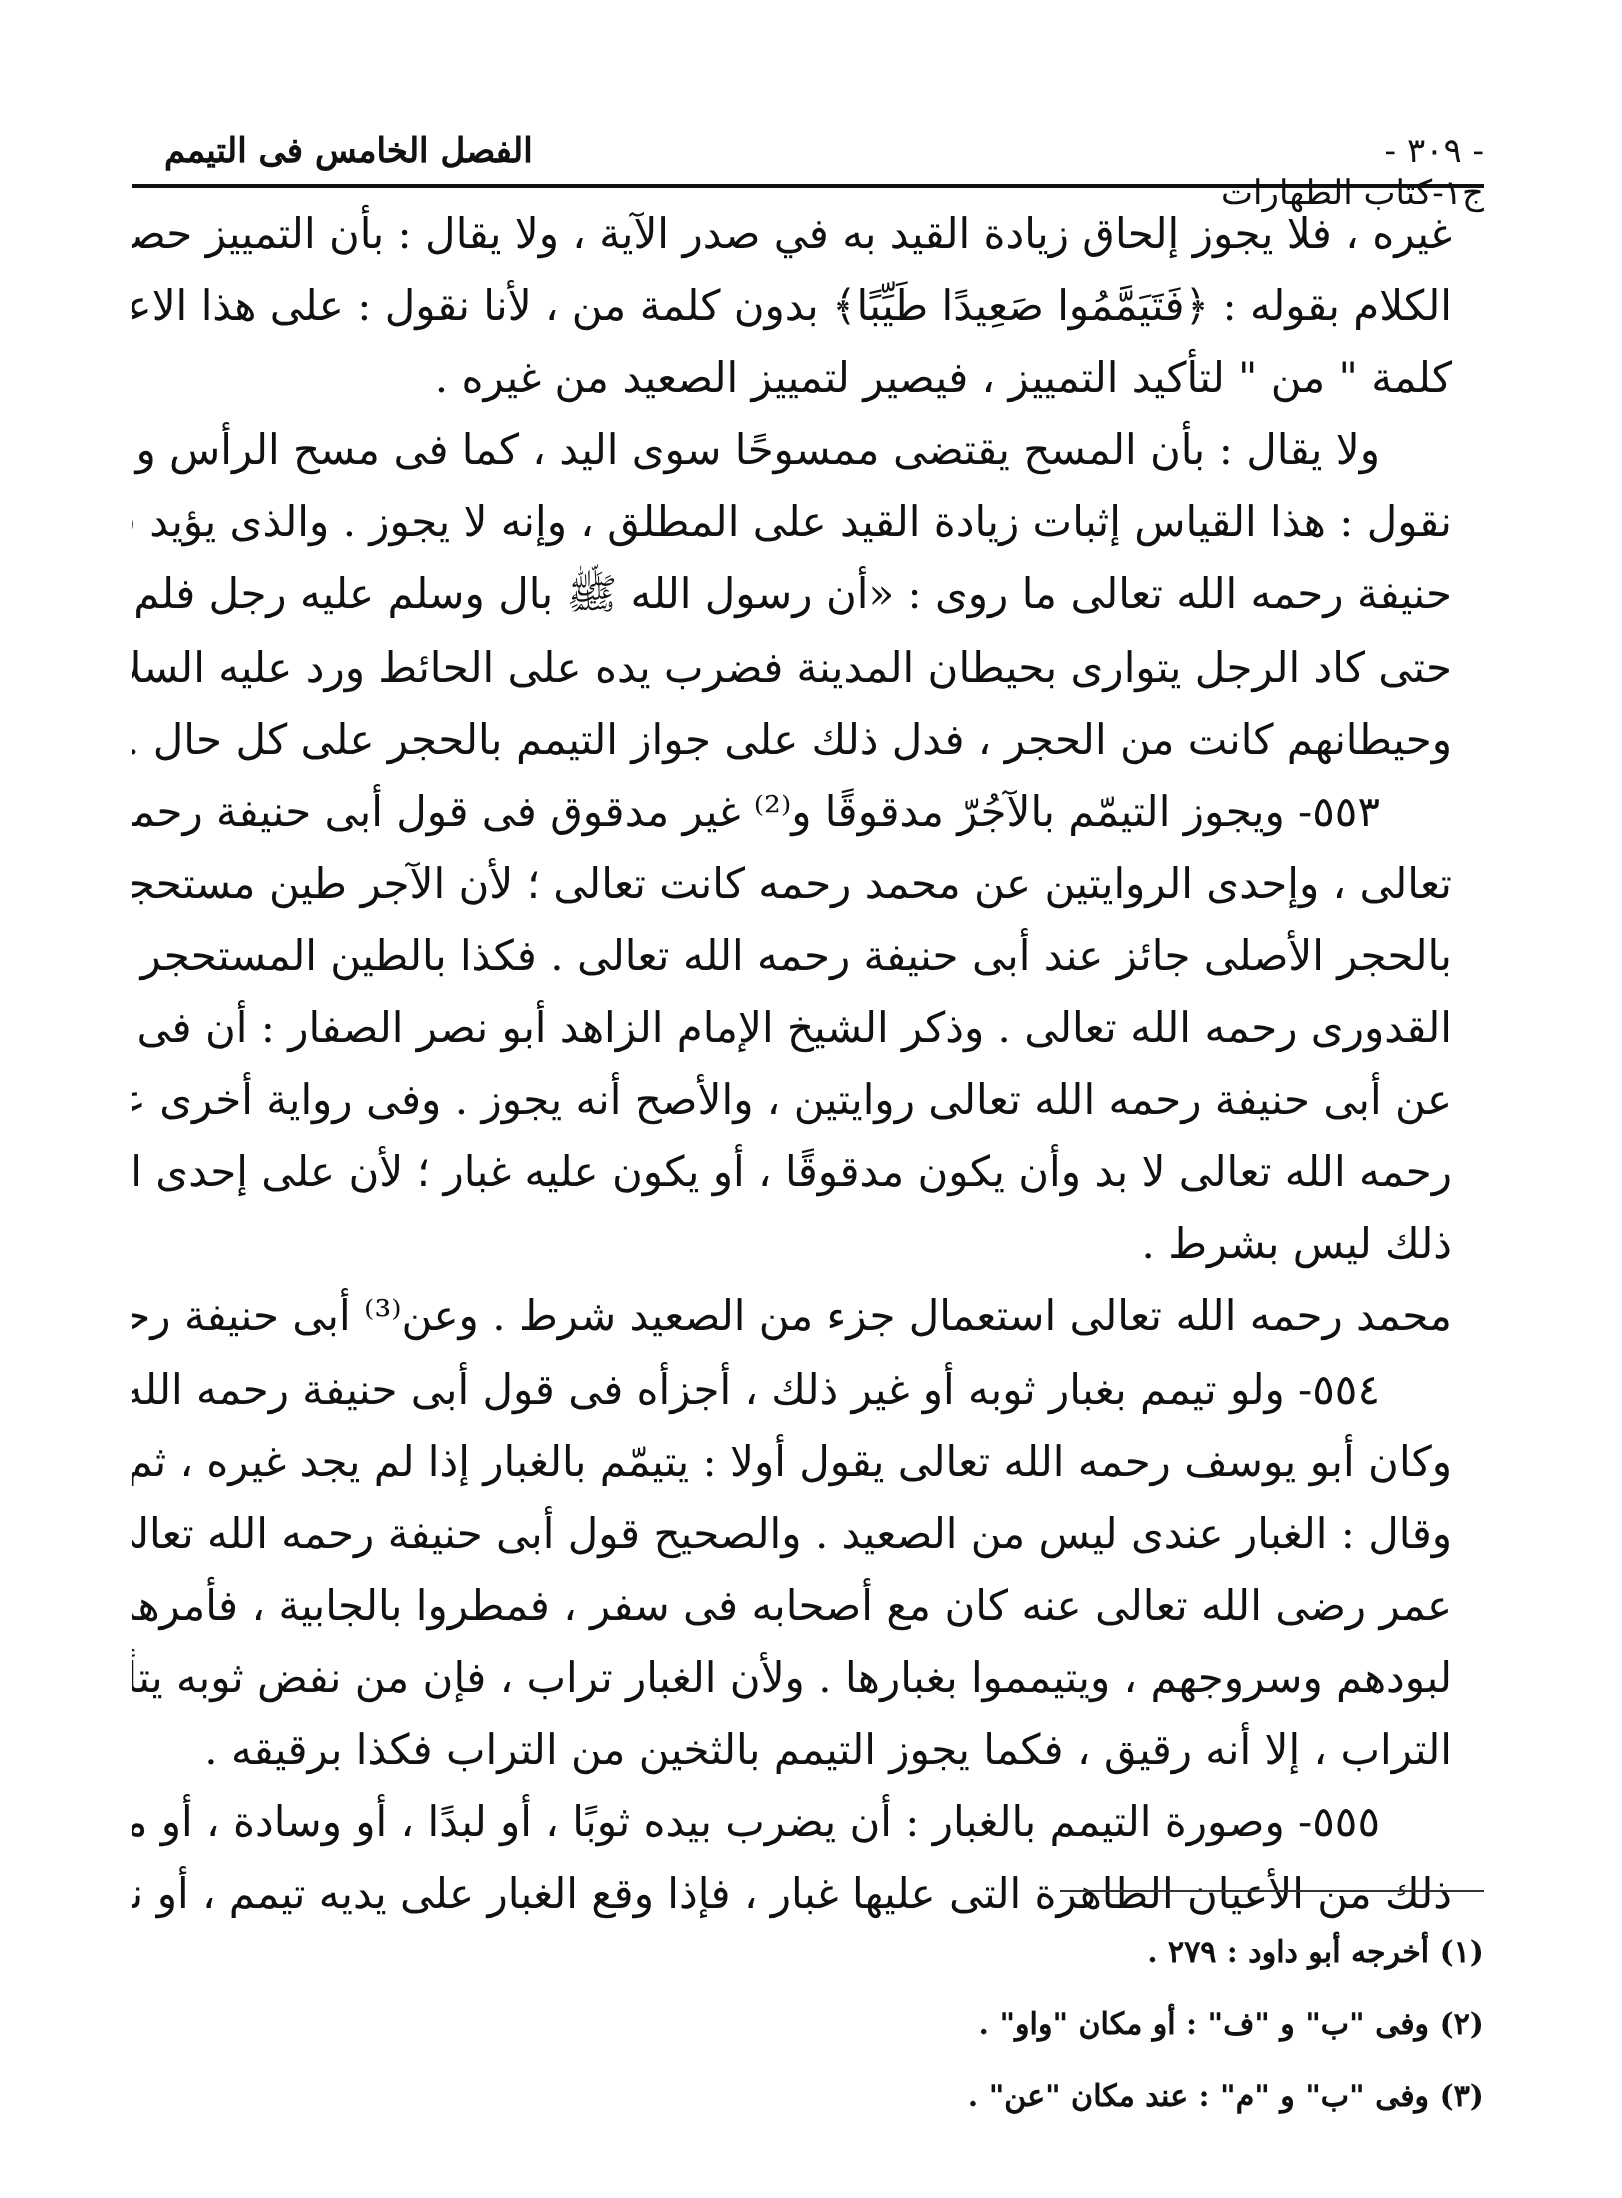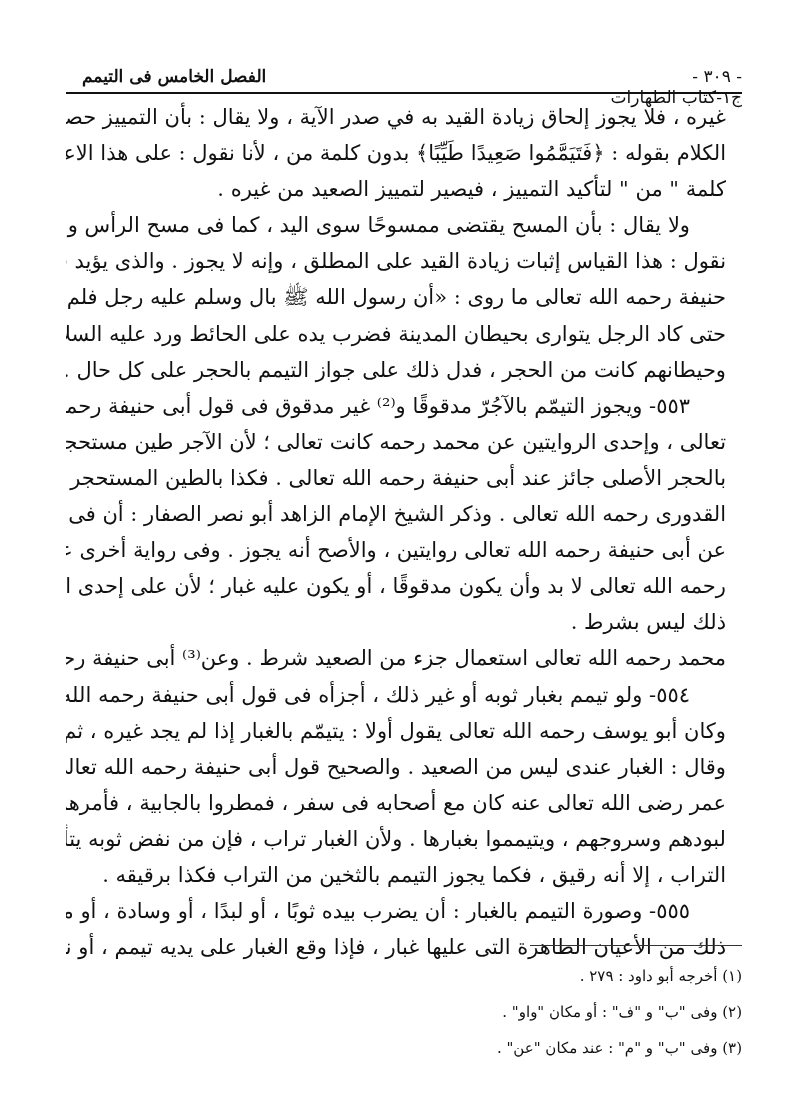--- a/index.html
+++ b/index.html
@@ -80,20 +80,21 @@
       right: 0;
       left: 0;
       direction: rtl;
       font-size: 15px;
       line-height: 36px;
     }
     .footnote {
       display: block;
       white-space: nowrap;
       text-align: right;
+      font-weight: bold;
     }
   </style>
 </head>
 <body>
 
 <div class="page">
 
   <div class="running-header">
     <span class="right">ج١-كتاب الطهارات</span>
     <span class="center">- ٣٠٩ -</span>

